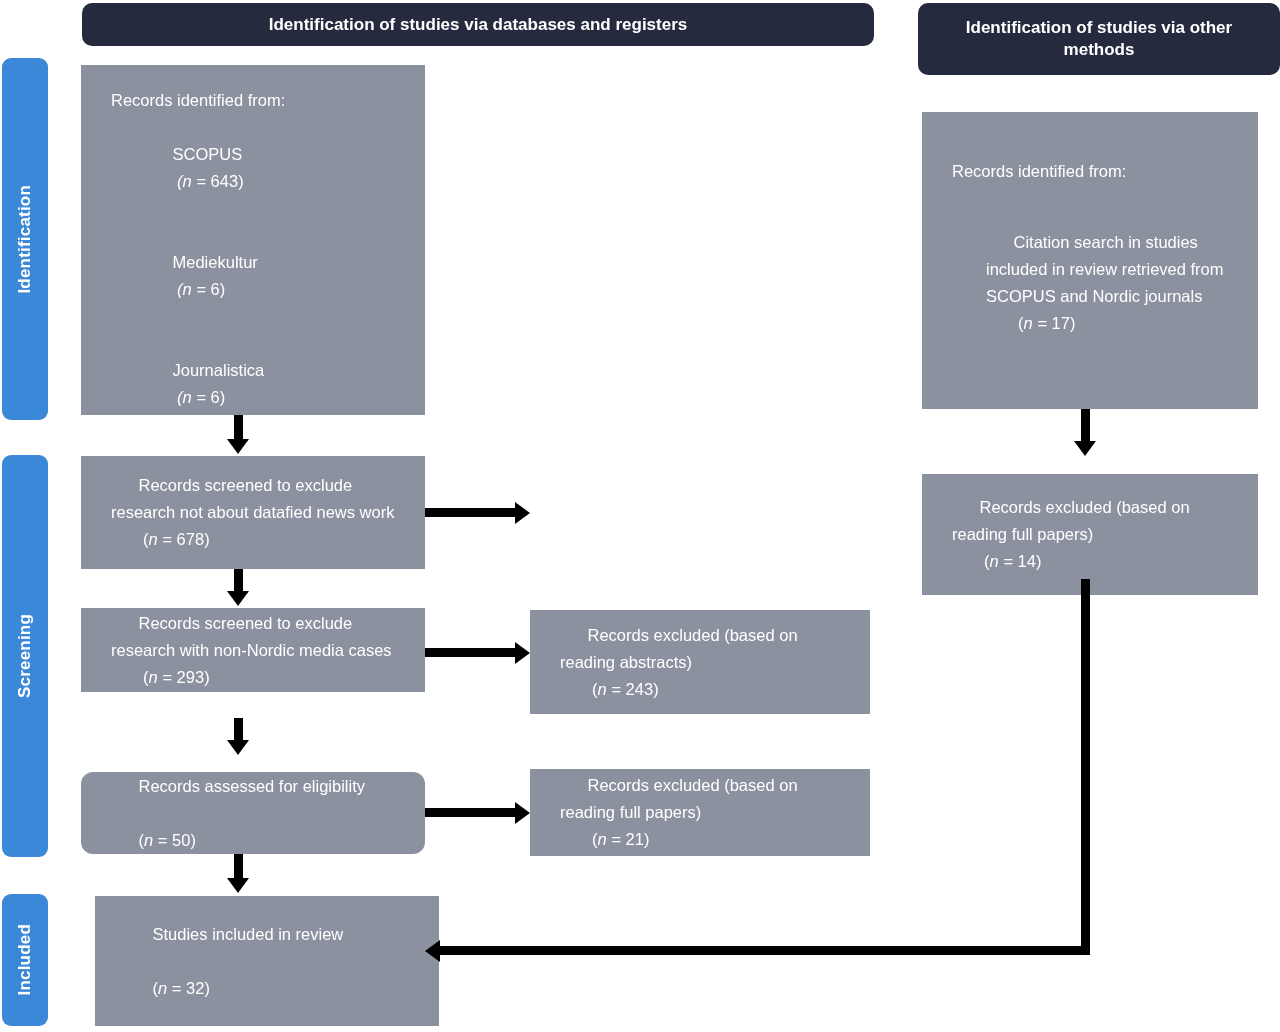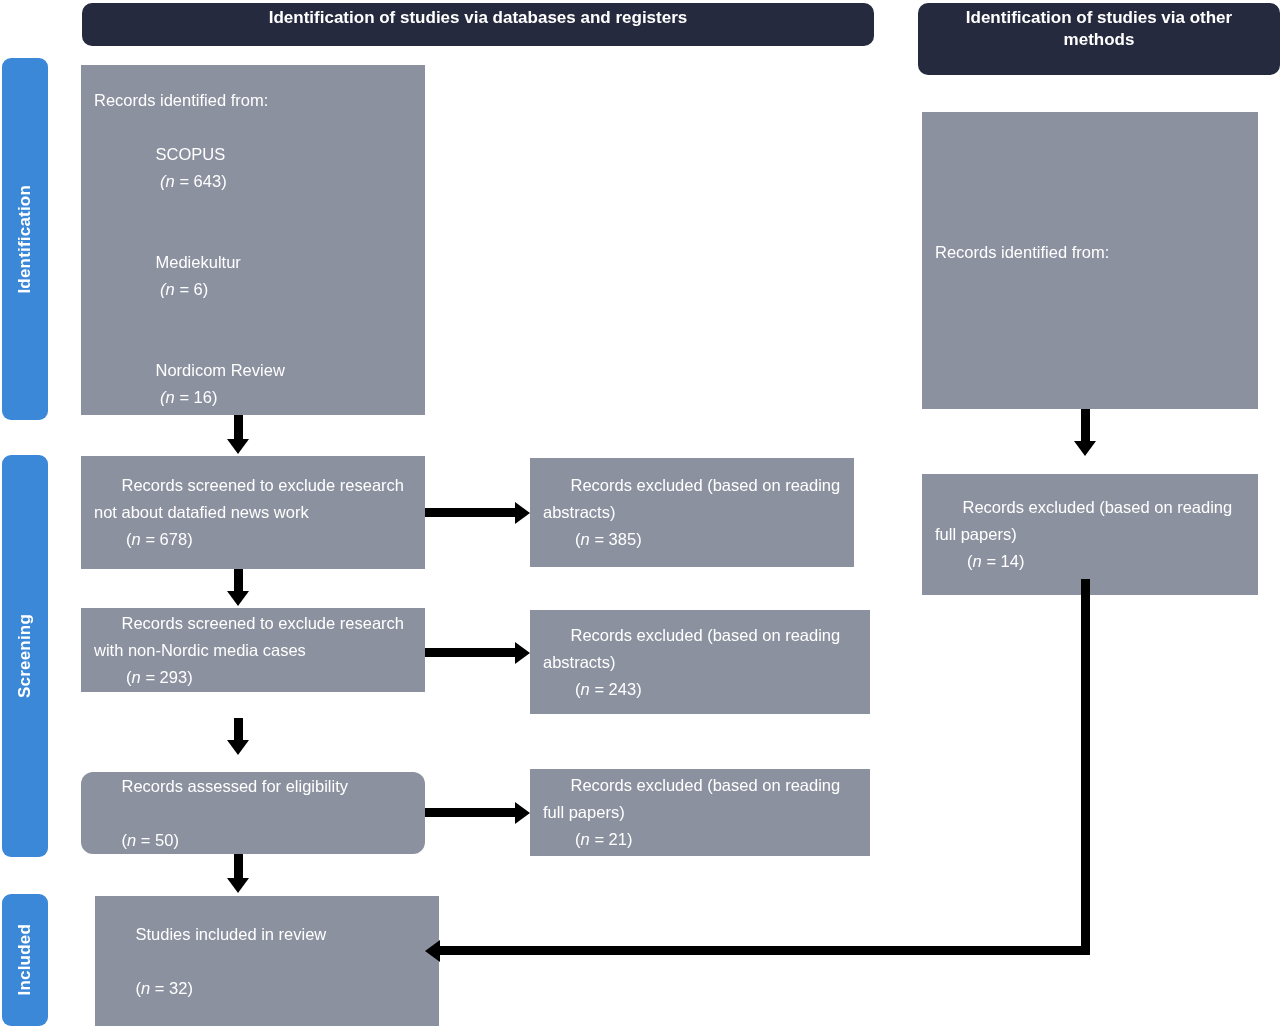--- a/index.html
+++ b/index.html
@@ -19,21 +19,21 @@
   
   .banner{
     position:absolute;
     background:#262a3f;
     border-radius:10px;
     color:#ffffff;
     font-weight:bold;
     font-size:17px;
     line-height:22px;
     display:flex;
-    align-items:flex-start;
+    align-items:center;
     justify-content:center;
     text-align:center;
     padding:4px 22px;
     box-sizing:border-box;
   }
 
   
   .stage-label{
     position:absolute;
     background:#3b87d8;
@@ -54,21 +54,21 @@
   }
 
   
   .box{
     position:absolute;
     background:#8b919f;
     color:#ffffff;
     box-sizing:border-box;
     font-size:16.5px;
     line-height:27px;
-    padding:14px 13px;
+    padding:14px 30px;
     display:flex;
     flex-direction:column;
     justify-content:center;
   }
   .box.top-align{ justify-content:flex-start; }
   .box .line{ white-space:pre-wrap; }
   .box .sub{ margin-left:34px; }
   .box .gap{ height:17px; }
   .ital{ font-style:italic; }
 
@@ -136,24 +136,20 @@
     <div class="line sub">
       <span>SCOPUS</span>
       <span class="ital"> (</span><span class="ital">n</span><span> = </span><span>643</span><span>)</span>
     </div>
     <div class="gap"></div>
     <div class="line sub">
       <span>Mediekultur</span>
       <span class="ital"> (</span><span class="ital">n</span><span> = </span><span>6</span><span>)</span>
     </div>
     <div class="gap"></div>
-    <div class="line sub">
-      <span>Nordicom Review</span>
-      <span class="ital"> (</span><span class="ital">n</span><span> = </span><span>16</span><span>)</span>
-    </div>
     <div class="gap"></div>
     <div class="line sub">
       <span>Journalistica</span>
       <span class="ital"> (</span><span class="ital">n</span><span> = </span><span>6</span><span>)</span>
     </div>
     <div class="gap"></div>
     <div class="line sub">
       <span>Norsk Medietidsskrift</span>
       <span class="ital"> (</span><span class="ital">n</span><span> = </span><span>3</span><span>)</span>
     </div>
@@ -170,26 +166,20 @@
   <div class="box" style="left:81px;top:456px;width:344px;height:113px;">
     <div class="line">
       <span>Records screened to exclude research not about datafied news work</span>
       <span> (</span><span class="ital">n</span><span> = </span><span>678</span><span>)</span>
     </div>
   </div>
 
   <div class="hline" style="left:425px;top:508px;width:90px;"></div>
   <div class="arrow-right" style="left:515px;top:502px;"></div>
 
-  <div class="box" style="left:530px;top:458px;width:324px;height:109px;">
-    <div class="line">
-      <span>Records excluded (based on reading abstracts)</span>
-      <span> (</span><span class="ital">n</span><span> = </span><span>385</span><span>)</span>
-    </div>
-  </div>
 
   <div class="vline" style="left:234px;top:569px;height:24px;"></div>
   <div class="arrow-down" style="left:227px;top:591px;"></div>
 
   <div class="box" style="left:81px;top:608px;width:344px;height:84px;">
     <div class="line">
       <span>Records screened to exclude research with non-Nordic media cases</span>
       <span> (</span><span class="ital">n</span><span> = </span><span>293</span><span>)</span>
     </div>
   </div>
@@ -230,20 +220,24 @@
   <div class="box" style="left:95px;top:896px;width:344px;height:130px;">
     <div class="line">
       <span>Studies included in review</span><br>
       <span>(</span><span class="ital">n</span><span> = </span><span>32</span><span>)</span>
     </div>
   </div>
 
   <div class="box" style="left:922px;top:112px;width:336px;height:297px;">
     <div class="line">Records identified from:</div>
     <div class="gap"></div>
+    <div class="line sub">
+      <span>Citation search in studies included in review retrieved from SCOPUS and Nordic journals</span>
+      <span> (</span><span class="ital">n</span><span> = </span><span>17</span><span>)</span>
+    </div>
   </div>
 
   <div class="vline" style="left:1081px;top:409px;height:34px;"></div>
   <div class="arrow-down" style="left:1074px;top:441px;"></div>
 
   <div class="box" style="left:922px;top:458px;width:336px;height:121px;margin-top:16px;">
     <div class="line">
       <span>Records excluded (based on reading full papers)</span>
       <span> (</span><span class="ital">n</span><span> = </span><span>14</span><span>)</span>
     </div>

